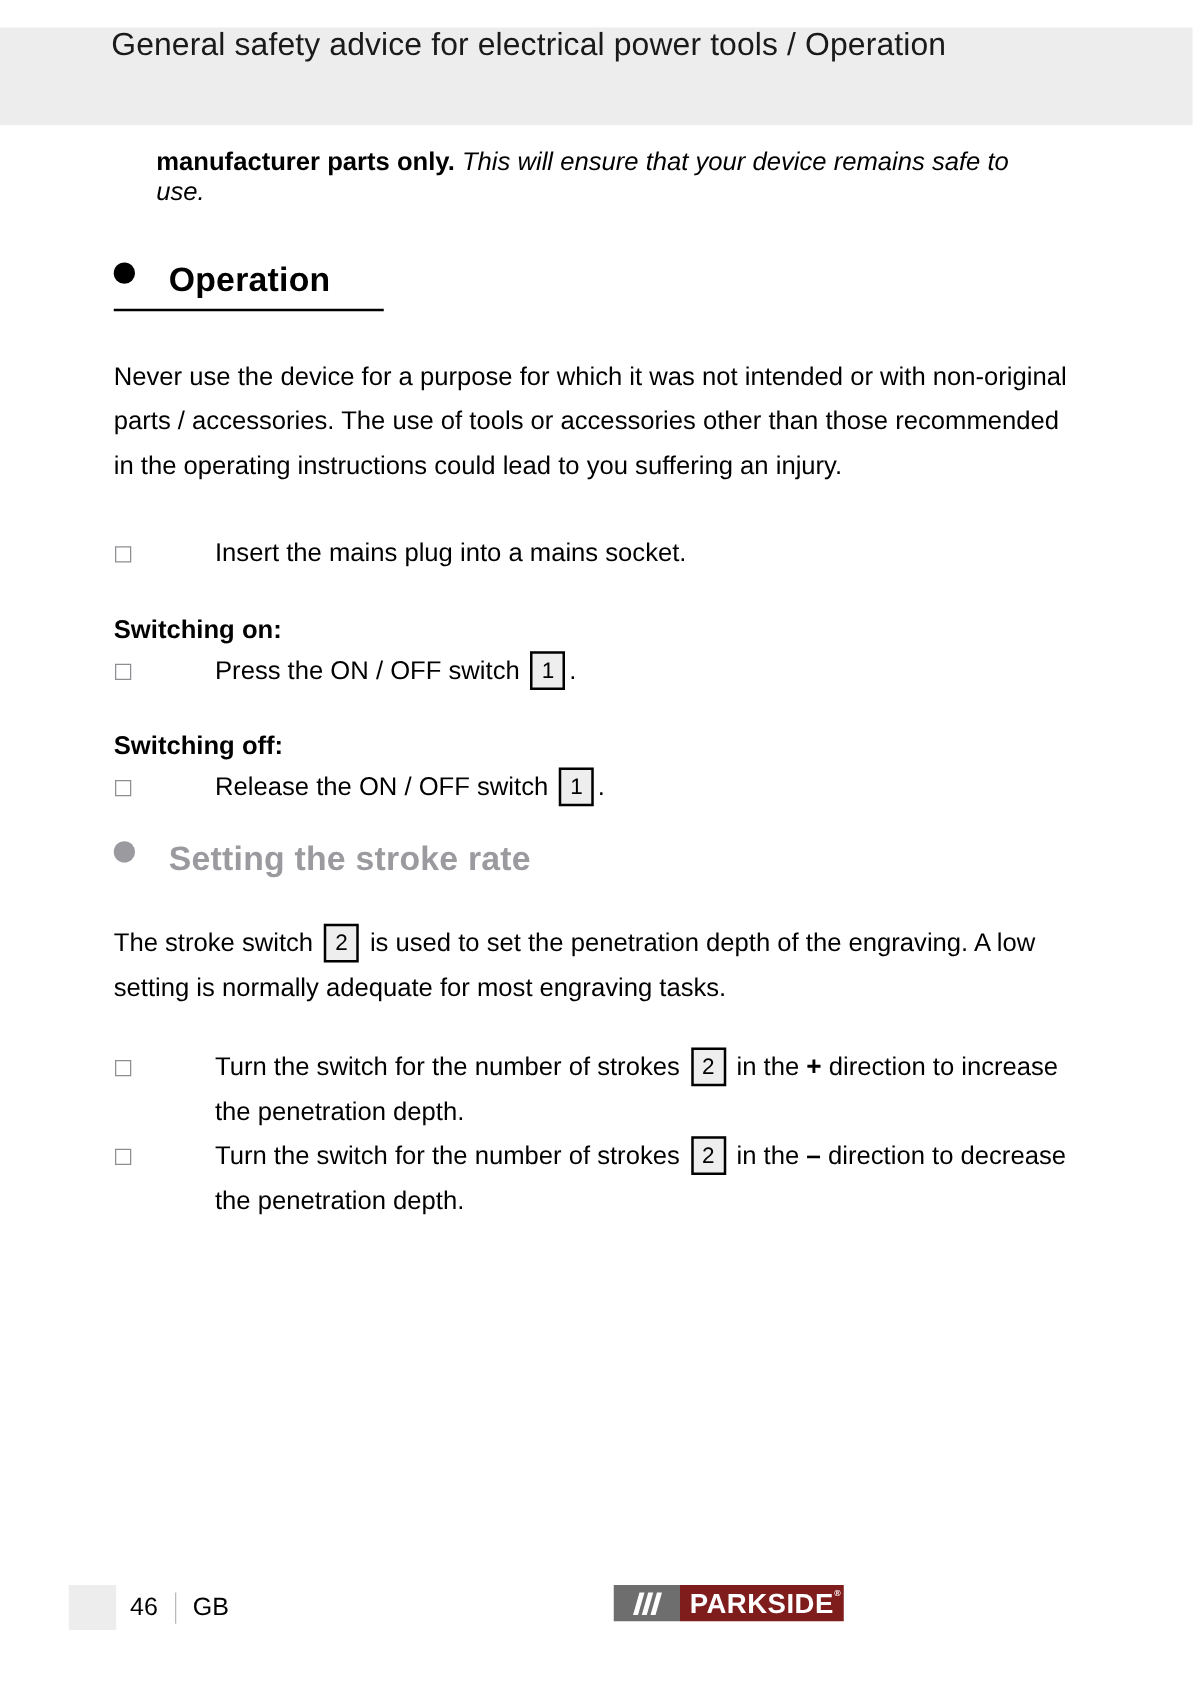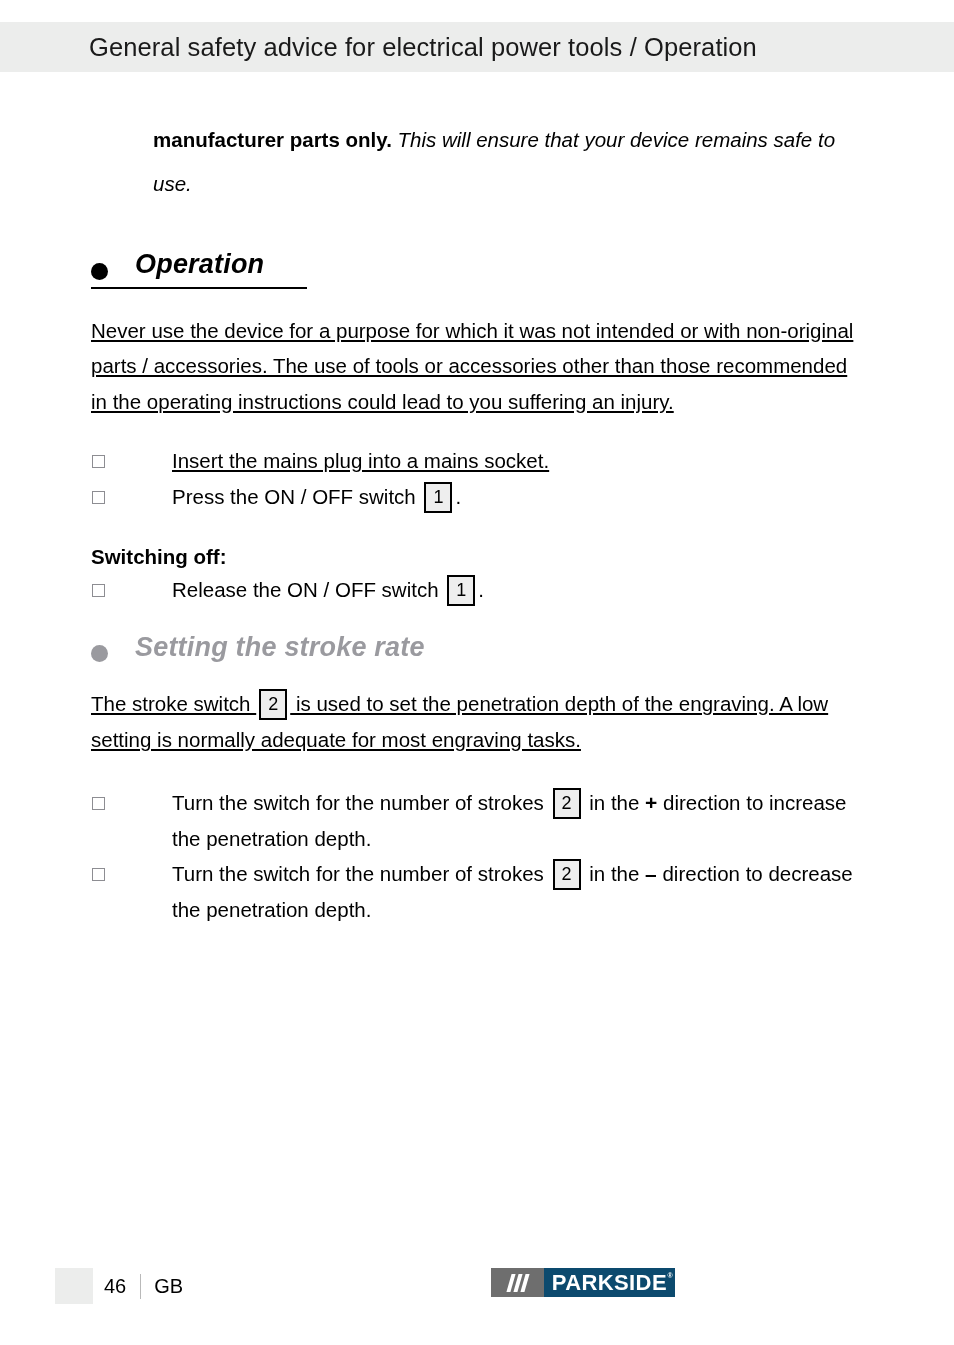--- a/index.html
+++ b/index.html
@@ -15,24 +15,24 @@
     position: relative;
     overflow: hidden;
   }
 
   
   .header-band {
     position: absolute;
     top: 22px;
     left: 0;
     width: 954px;
-    height: 50px;
+    height: 78px;
     background: #ecedec;
     display: flex;
-    align-items: center;
+    align-items: flex-start;
   }
   .header-title {
     font-size: 25.5px;
     letter-spacing: 0.1px;
     color: #1a1a1a;
     font-weight: 400;
     padding-left: 89px;
     white-space: nowrap;
   }
 
@@ -45,39 +45,38 @@
   }
 
   .col {
     margin-left: 91px;
     width: 772px;
   }
 
   
   .intro-para {
     margin-top: 30px;
-    margin-left: 62px;
+    margin-left: 34px;
     width: 726px;
     font-size: 20.5px;
-    line-height: 44px;
+    line-height: 24px;
     font-style: italic;
     color: #000;
   }
   .intro-para .lead {
     font-style: normal;
     font-weight: bold;
   }
 
   
   .section-head {
     display: flex;
-    align-items: flex-end;
+    align-items: flex-start;
     margin-top: 44px;
     position: relative;
-    font-style: italic;
   }
   .section-head .bullet {
     width: 17px;
     height: 17px;
     border-radius: 50%;
     background: #000;
     flex: 0 0 auto;
     margin-right: 27px;
   }
   .section-head .head-text {
@@ -96,21 +95,21 @@
   .section-head.gray .bullet { background: #9a9a9f; }
   .section-head.gray .head-text { color: #9a9a9f; }
 
   
   .body-para {
     font-size: 20.5px;
     line-height: 35.5px;
     color: #000;
     width: 772px;
   }
-  .gap-lg { margin-top: 24px; text-decoration: underline; }
+  .gap-lg { margin-top: 35px; }
   .gap-md { margin-top: 28px; }
 
   
   .list-item {
     display: flex;
     align-items: flex-start;
     font-size: 20.5px;
     line-height: 35.5px;
     width: 772px;
     gap: 36px;
@@ -207,21 +206,21 @@
     padding-left: 2px;
   }
   .logo-slashes i {
     display: block;
     width: 4px;
     height: 18px;
     background: #ffffff;
     transform: skewX(-16deg);
   }
   .logo-word {
-    background: #0c4a6e;
+    background: #7f1d1d;
     color: #ffffff;
     font-weight: bold;
     font-size: 22px;
     letter-spacing: 0.4px;
     display: flex;
     align-items: center;
     padding: 0 8px 0 8px;
     position: relative;
   }
   .logo-word sup {
@@ -254,20 +253,21 @@
       <p class="body-para gap-lg">Never use the device for a purpose for which it was not intended or with non-original parts / accessories. The use of tools or accessories other than those recommended in the operating instructions could lead to you suffering an injury.</p>
     </div>
 
     <div>
 
       <div class="list-item gap-lg">
         <span class="sq"></span>
         <span class="list-text">Insert the mains plug into a mains socket.</span>
       </div>
 
+      <div class="sub-label gap-md">Switching on:</div>
       <div class="list-item">
         <span class="sq"></span>
         <span class="list-text"><span>Press the ON / OFF switch </span><span class="ref">1</span><span>.</span></span>
       </div>
 
       <div class="sub-label gap-md">Switching off:</div>
       <div class="list-item">
         <span class="sq"></span>
         <span class="list-text"><span>Release the ON / OFF switch </span><span class="ref">1</span><span>.</span></span>
       </div>

